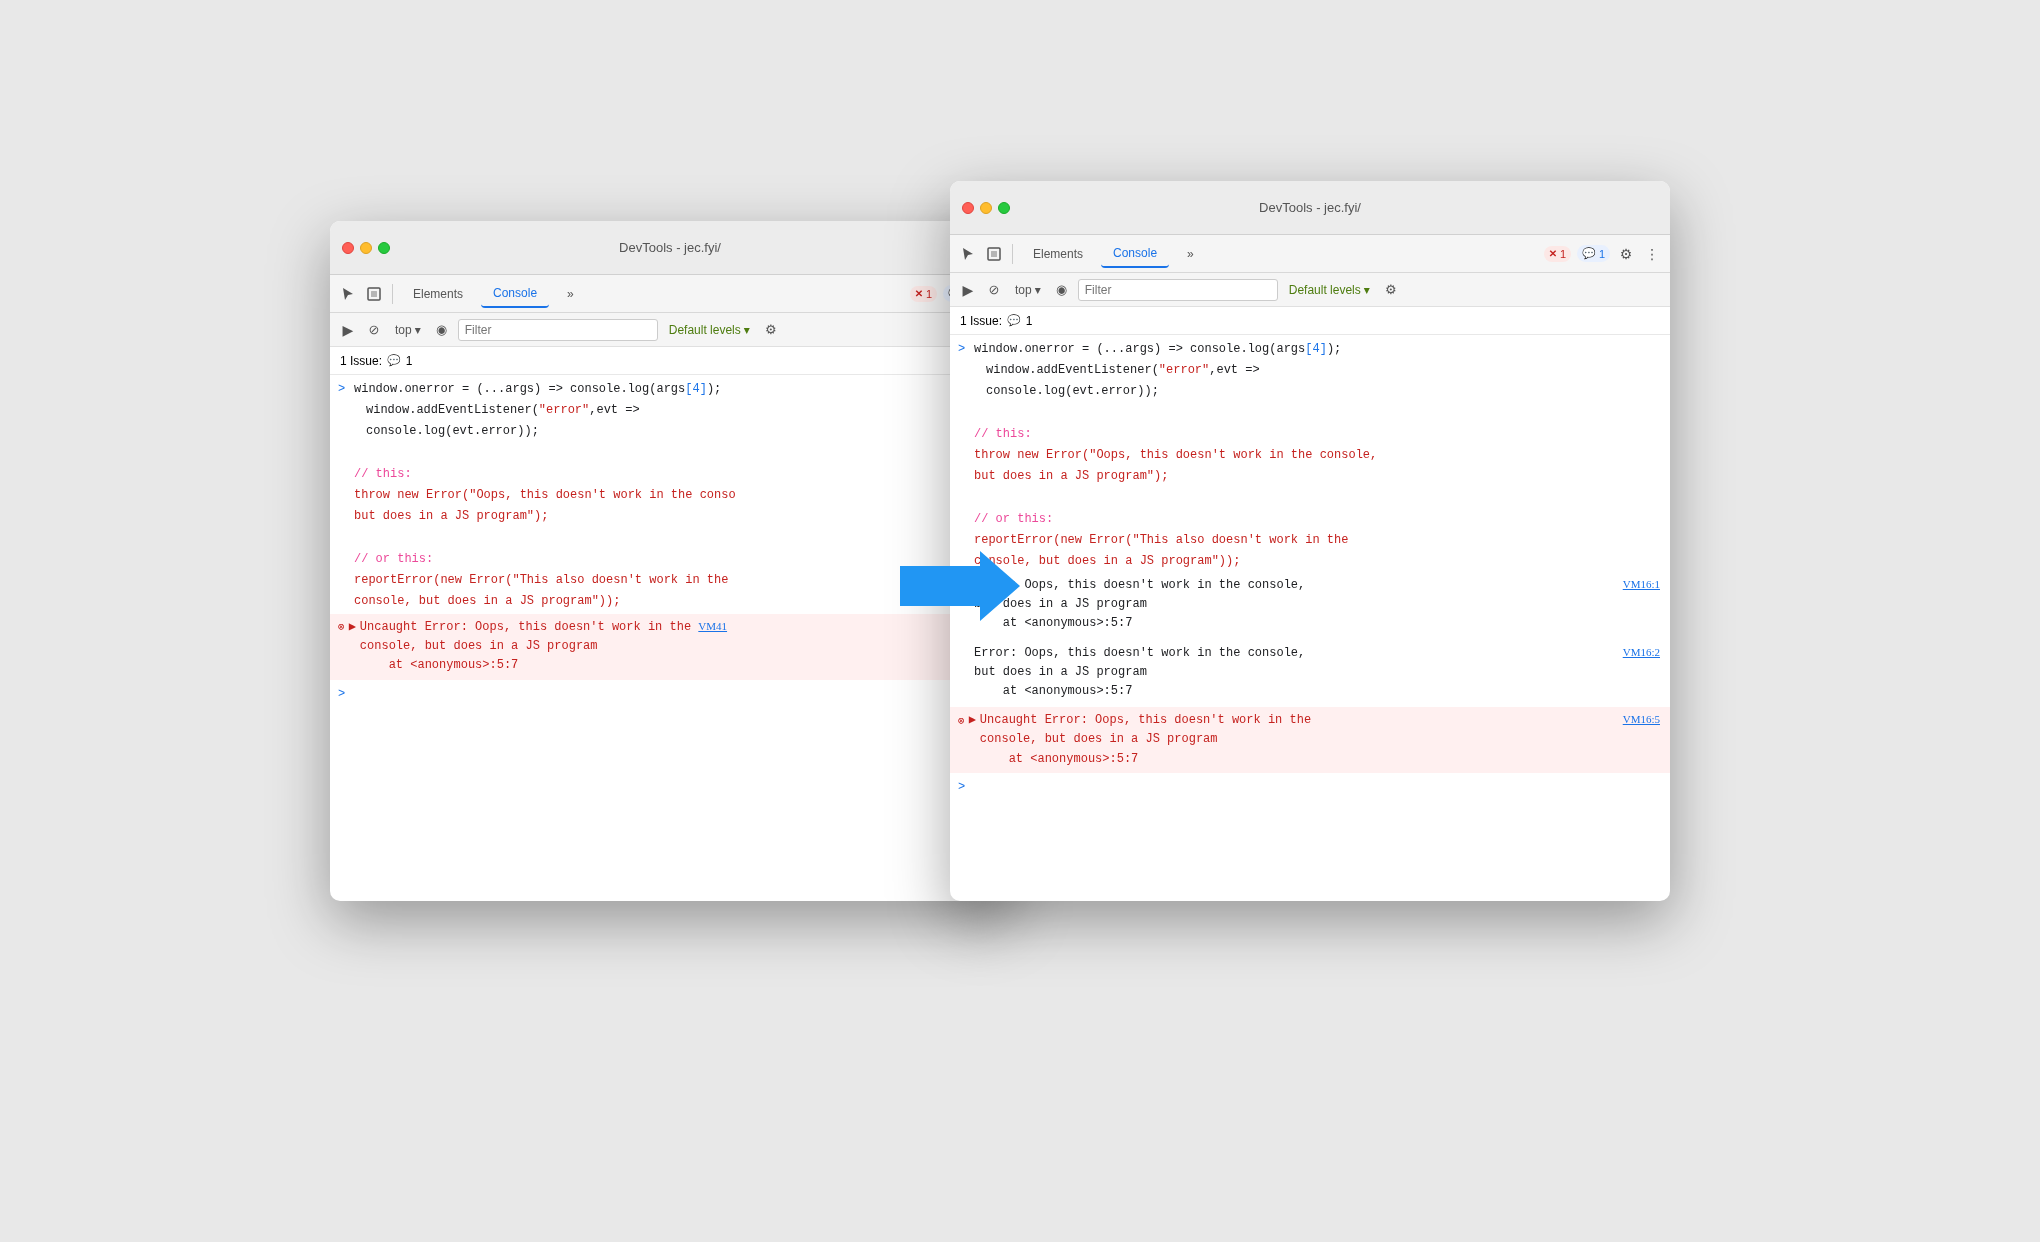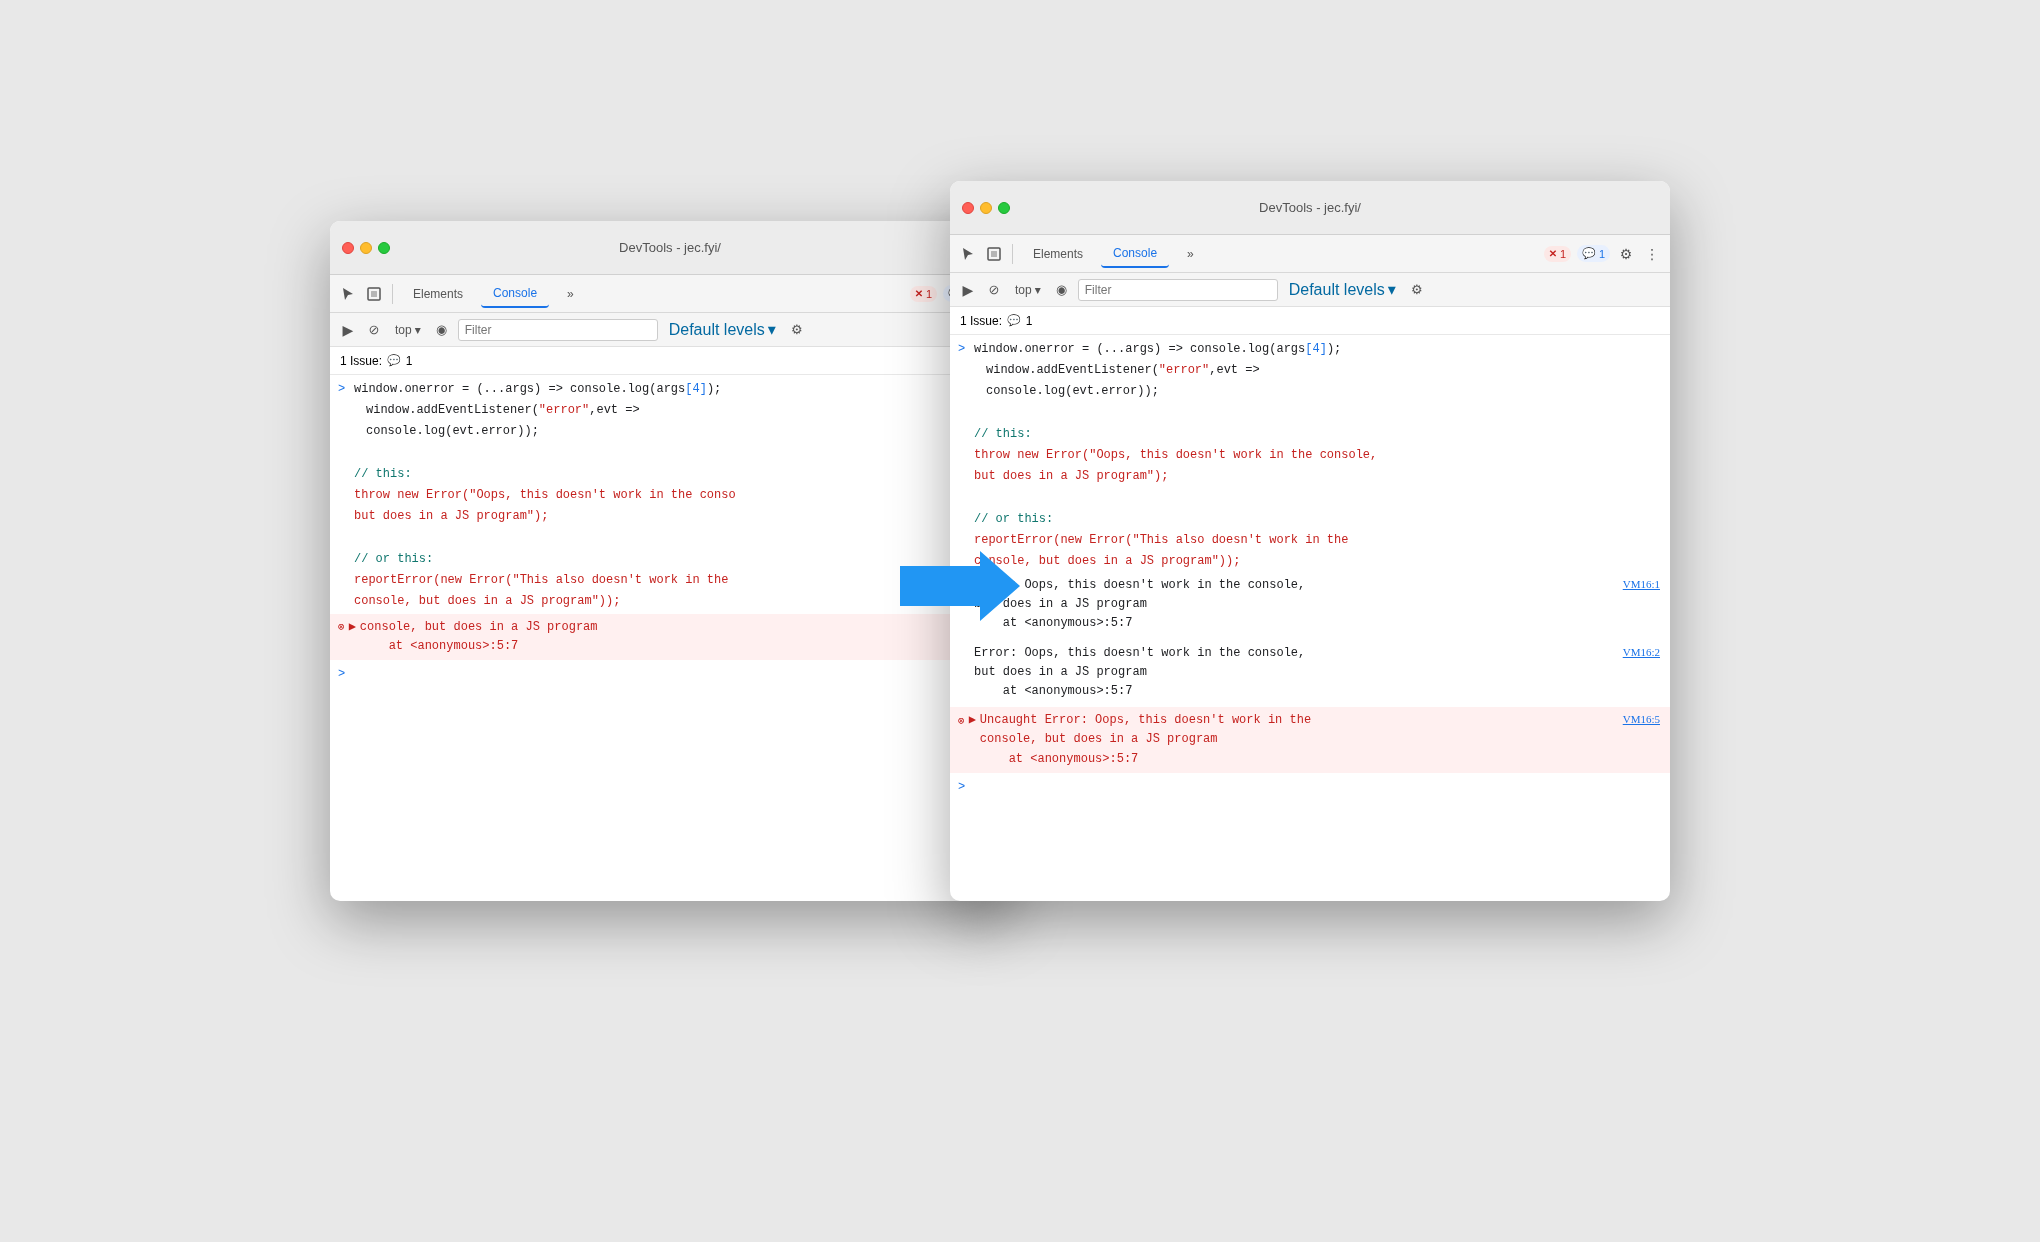--- a/index.html
+++ b/index.html
@@ -177,22 +177,22 @@
       border: 1px solid #ccc;
       border-radius: 3px;
       padding: 0 6px;
       font-size: 12px;
       color: #777;
       background: #fff;
       outline: none;
     }
 
     .default-levels {
-      font-size: 16px;
-      color: #0369a1;
+      font-size: 12px;
+      color: #4d7c0f;
       display: flex;
       align-items: center;
       gap: 3px;
       cursor: pointer;
       padding: 2px 5px;
     }
 
     
     .issue-bar {
       background: #fff;
@@ -227,21 +227,21 @@
       color: #777;
       font-size: 12px;
     }
 
     .console-line .prompt.blue { color: #1a73e8; }
 
     
     .c-default { color: #202124; }
     .c-red { color: #c5221f; }
     .c-blue { color: #1a73e8; }
-    .c-comment { color: #0f766e; }
+    .c-comment { color: #ec4899; }
     .c-string { color: #c5221f; }
 
     .error-row {
       background: #fff0f0;
       padding: 3px 10px 3px 24px;
       position: relative;
     }
 
     .line-ref {
       color: #1a73e8;
@@ -354,20 +354,21 @@
         <span class="c-red">reportError(new Error("This also doesn't work in the</span>
       </div>
       <div class="console-line">
         <span class="c-red">console, but does in a JS program"));</span>
       </div>
 
       <div class="error-row" style="display:flex; align-items:flex-start; padding: 4px 10px 4px 8px; background:#fff0f0; margin-top:2px;">
         <span style="color:#c5221f; font-size:11px; margin-right:4px; margin-top:1px;">⊗</span>
         <span style="color:#c5221f; font-size:12px; margin-right:4px;">▶</span>
         <div style="flex:1;">
+          <div><span class="c-red">Uncaught Error: Oops, this doesn't work in the</span> <span class="line-ref">VM41</span></div>
           <div class="c-red">console, but does in a JS program</div>
           <div class="c-red">&nbsp;&nbsp;&nbsp;&nbsp;at &lt;anonymous&gt;:5:7</div>
         </div>
       </div>
 
       <div class="console-line" style="margin-top:4px;">
         <span class="prompt blue">&gt;</span>
       </div>
     </div>
   </div>

